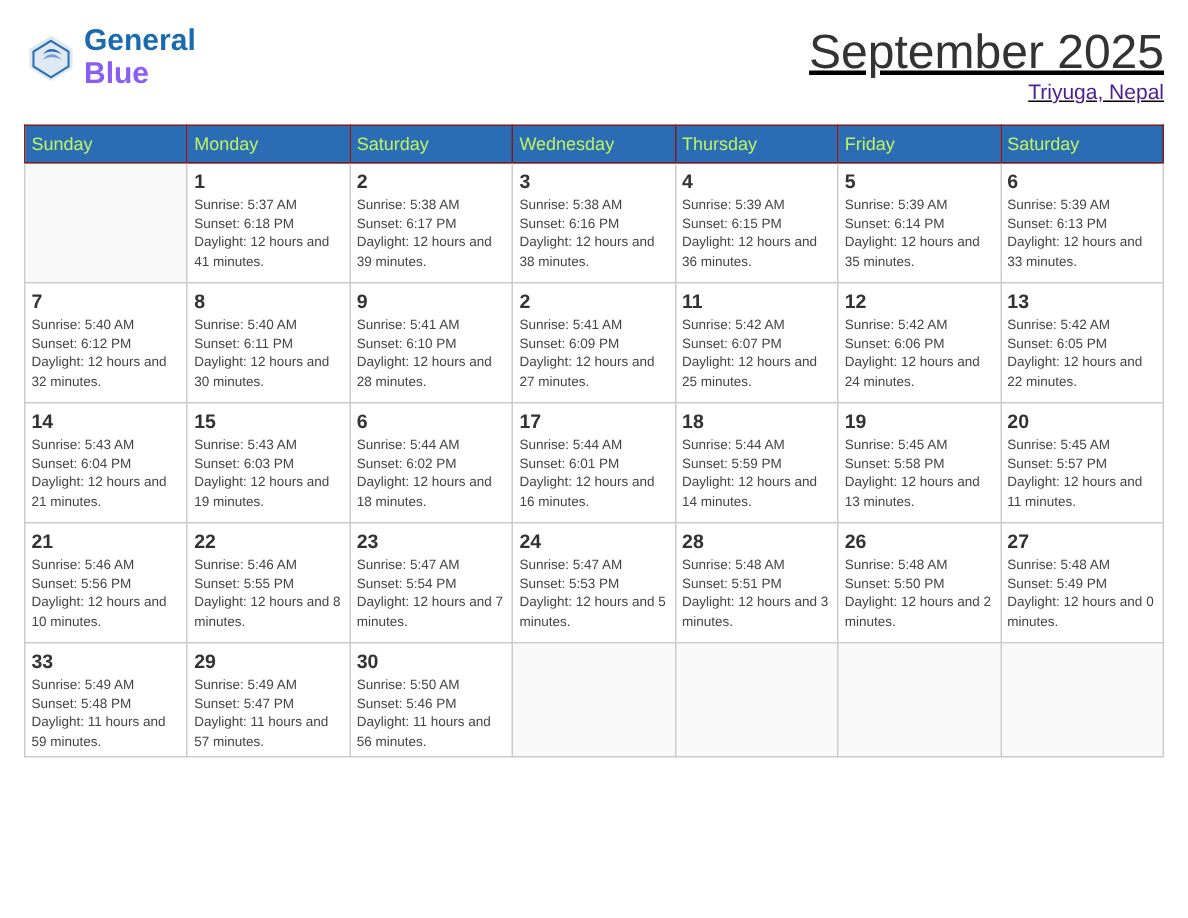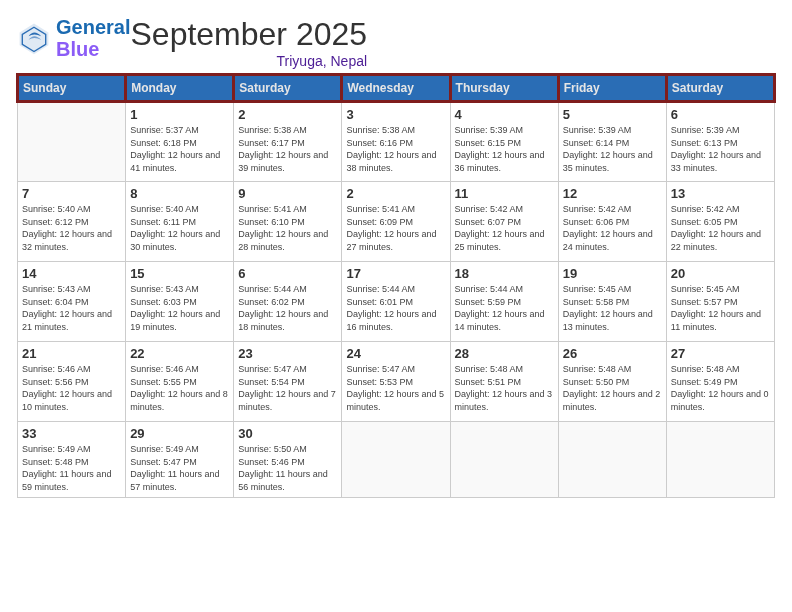--- a/index.html
+++ b/index.html
@@ -6,61 +6,62 @@
     body {
       font-family: Arial, sans-serif;
       background: #fff;
       width: 792px;
       min-height: 612px;
       padding: 16px;
     }
     .header {
       display: flex;
       align-items: flex-start;
-      margin-bottom: 4px;
+      justify-content: space-between;
+      margin-bottom: 14px;
     }
     .logo {
       display: flex;
       align-items: center;
       gap: 4px;
     }
     .logo-text {
       font-size: 20px;
       font-weight: bold;
       color: #333;
       line-height: 1.1;
     }
     .logo-text span { color: #1a6ab1; }
     .logo-icon {
       width: 36px;
       height: 36px;
     }
-    .title-block { text-align: right; }
+    .title-block { text-align: right; text-decoration: underline; }
     .month-title {
       font-size: 32px;
       color: #333;
       font-weight: normal;
     }
     .location {
       font-size: 14px;
       color: #4c1d95;
     }
     table {
       width: 100%;
       border-collapse: collapse;
       table-layout: fixed;
     }
     thead tr th {
       background-color: #2a6db5;
-      color: #e5e5e5;
+      color: #bef264;
       font-size: 12px;
-      font-weight: bold;
+      font-weight: normal;
       padding: 5px 4px;
       text-align: left;
-      border: 3px solid #7f1d1d;
+      border: 1px solid #7f1d1d;
     }
     tbody tr td {
       border: 1px solid #ccc;
       vertical-align: top;
       padding: 4px 4px;
       font-size: 9.5px;
       color: #333;
       height: 80px;
     }
     .day-num {

